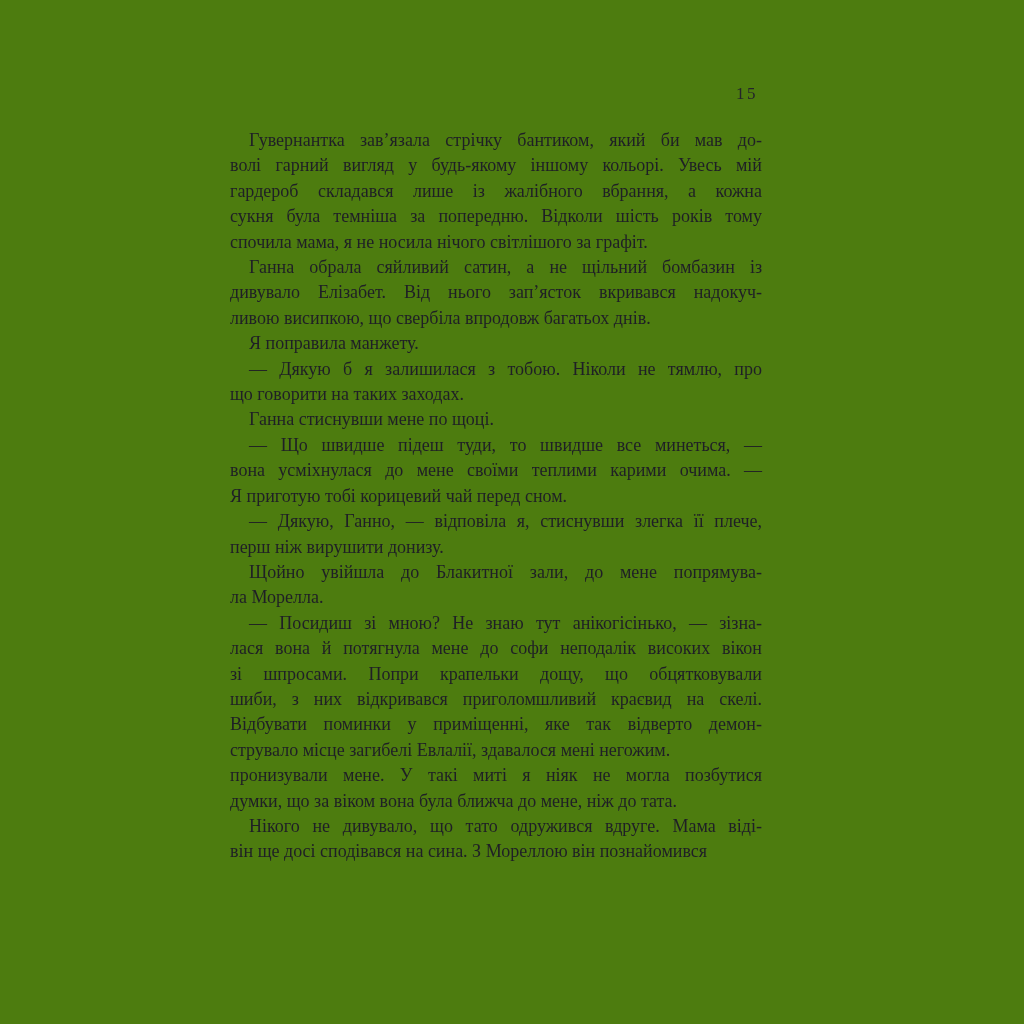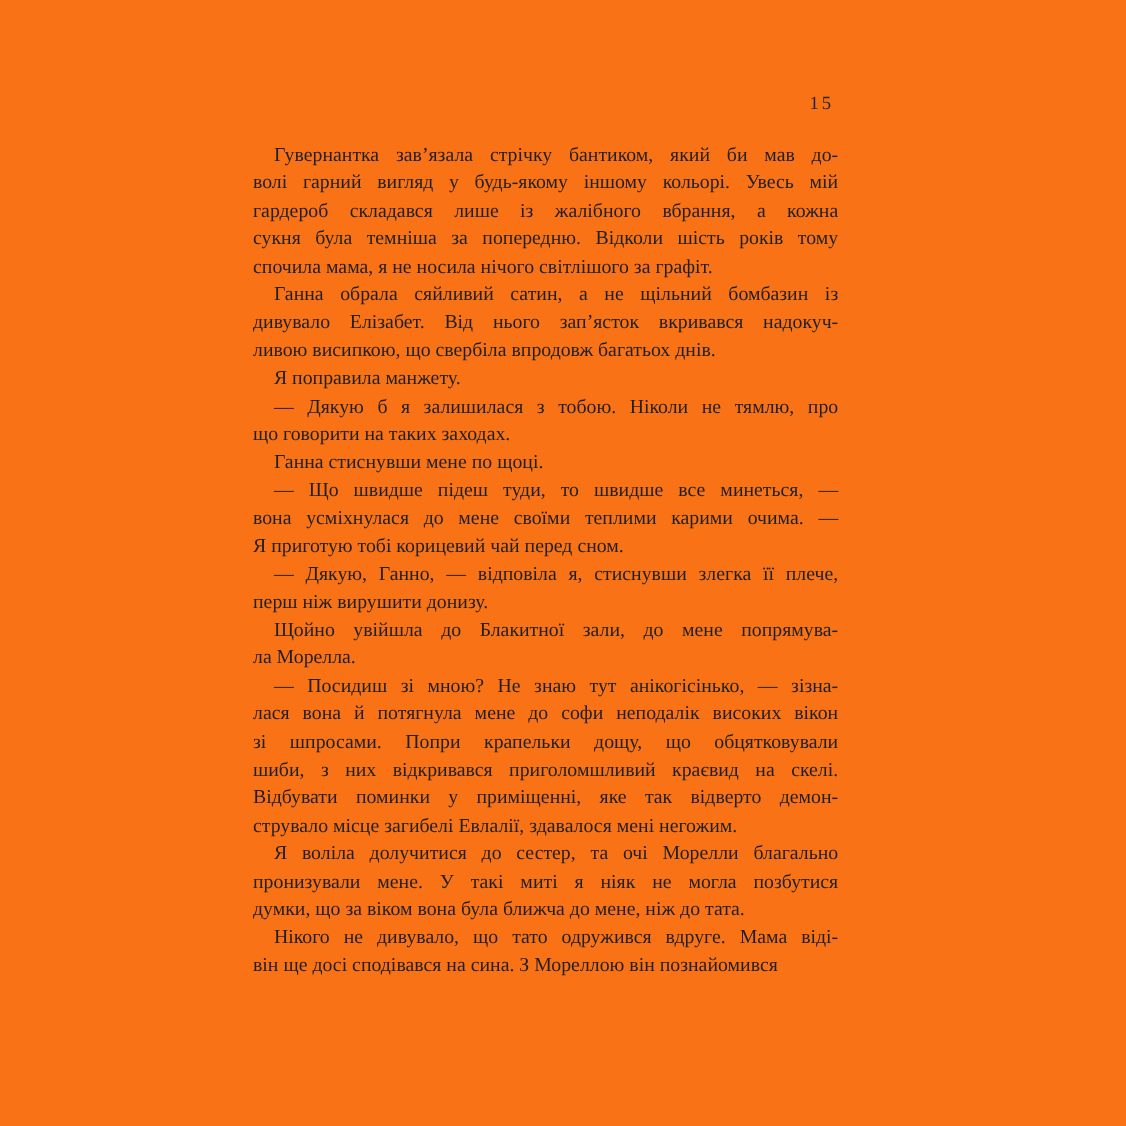--- a/index.html
+++ b/index.html
@@ -4,21 +4,21 @@
 <style>
   html, body {
     margin: 0;
     padding: 0;
     background: #ffffff;
   }
   .book-page {
     position: relative;
     width: 1024px;
     height: 1024px;
-    background: #f97316;
+    background: #4d7c0f;
     font-family: "Liberation Serif", "DejaVu Serif", serif;
     color: #1f1f26;
     overflow: hidden;
   }
   .page-number {
     position: absolute;
     top: 84px;
     left: 230px;
     width: 528px;
     text-align: right;
@@ -94,21 +94,20 @@
       </div>
       <div class="paragraph">
         <div class="text-line para-first">— Посидиш зі мною? Не знаю тут анікогісінько, — зізна-</div>
         <div class="text-line">лася вона й потягнула мене до софи неподалік високих вікон</div>
         <div class="text-line">зі шпросами. Попри крапельки дощу, що обцятковували</div>
         <div class="text-line">шиби, з них відкривався приголомшливий краєвид на скелі.</div>
         <div class="text-line">Відбувати поминки у приміщенні, яке так відверто демон-</div>
         <div class="text-line para-end">струвало місце загибелі Евлалії, здавалося мені негожим.</div>
       </div>
       <div class="paragraph">
-        <div class="text-line para-first">Я воліла долучитися до сестер, та очі Морелли благально</div>
         <div class="text-line">пронизували мене. У такі миті я ніяк не могла позбутися</div>
         <div class="text-line para-end">думки, що за віком вона була ближча до мене, ніж до тата.</div>
       </div>
       <div class="paragraph">
         <div class="text-line para-first">Нікого не дивувало, що тато одружився вдруге. Мама віді-</div>
         <div class="text-line para-end">він ще досі сподівався на сина. З Мореллою він познайомився</div>
       </div>
     </main>
 </div>
 

